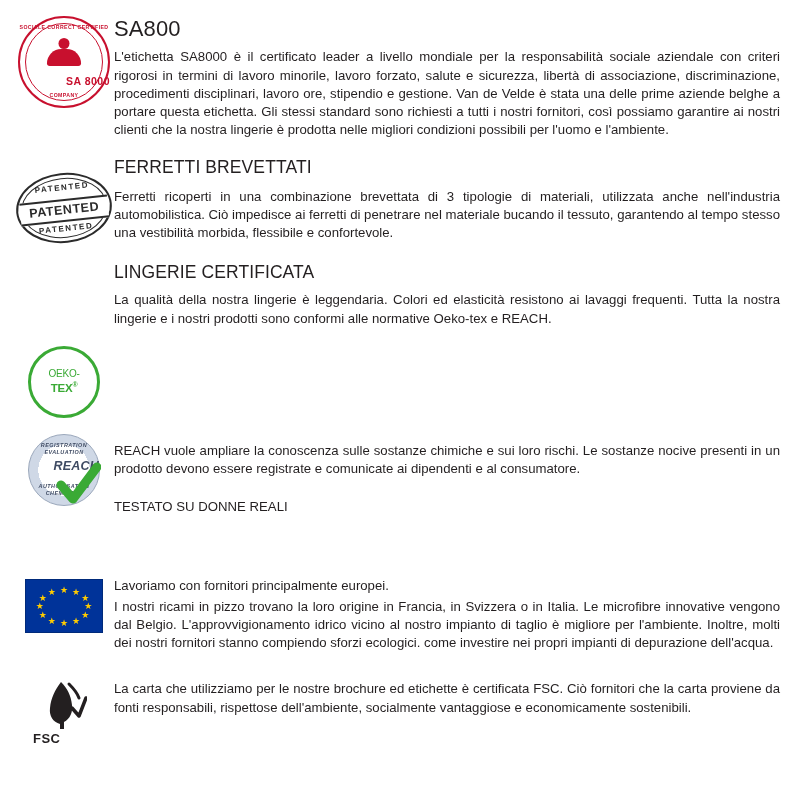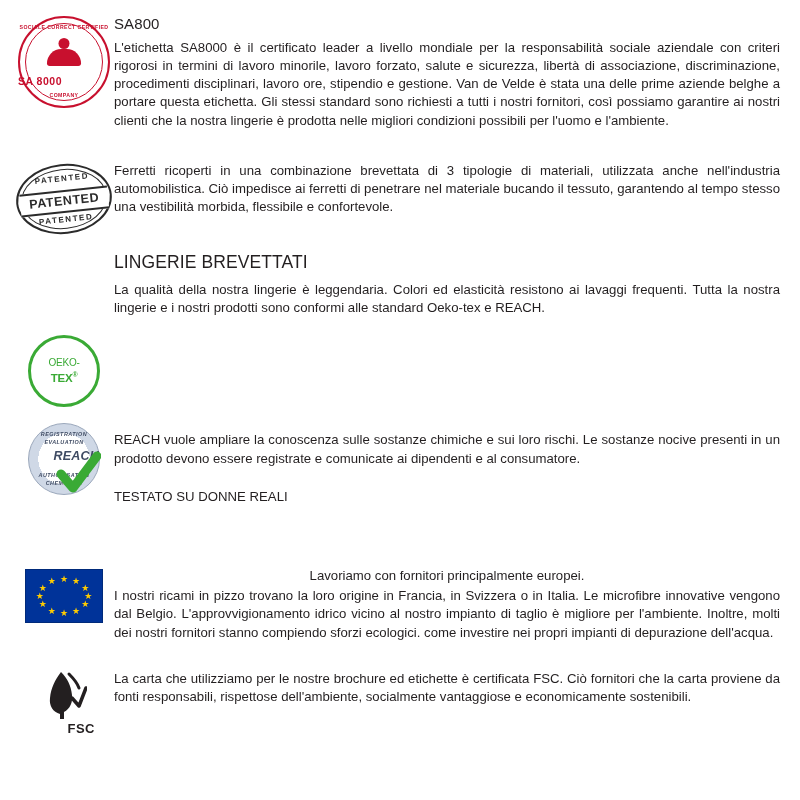--- a/index.html
+++ b/index.html
@@ -35,21 +35,21 @@
     display: flex;
     justify-content: center;
     align-items: flex-start;
     padding-top: 2px;
   }
   .text-col {
     flex: 1;
     padding-right: 6px;
   }
   .heading {
-    font-size: 15px;
+    font-size: 22px;
     font-weight: 400;
     color: #231f20;
     margin: 0 0 4px 0;
     letter-spacing: 0.1px;
   }
   .heading.big {
     font-size: 17.5px;
   }
   p {
     margin: 0 0 2px 0;
@@ -112,21 +112,21 @@
     position: absolute;
     left: 50%; top: 11px;
     transform: translateX(-50%);
     width: 34px; height: 17px;
     background: #c8102e;
     border-radius: 16px 16px 3px 3px;
   }
   .sa8000 .label {
     position: absolute;
     bottom: 20px; left: 0; width: 92px;
-    text-align: left;
+    text-align: right;
     font-size: 10.5px;
     font-weight: bold;
     color: #c8102e;
     letter-spacing: 0.5px;
   }
 
   
   .patented {
     width: 96px; height: 70px;
     position: relative;
@@ -266,21 +266,21 @@
     color: #231f20;
   }
   .fsc .mark {
     position: absolute;
     left: 6px; top: 0;
     width: 48px; height: 52px;
   }
   .fsc .txt {
     position: absolute;
     bottom: 2px; left: 0; width: 62px;
-    text-align: right;
+    text-align: left;
     font-size: 13px;
     font-weight: bold;
     letter-spacing: 0.5px;
   }
 
   .spacer-lg { height: 58px; }
 </style>
 </head>
 <body>
 
@@ -310,29 +310,30 @@
     <div class="badge-col" style="padding-top:18px">
       <div class="patented">
         <div class="oval"></div>
         <div class="oval2"></div>
         <div class="arcTop">PATENTED</div>
         <div class="band">PATENTED</div>
         <div class="arcBot">PATENTED</div>
       </div>
     </div>
     <div class="text-col">
-      <p style="margin-top:16px"><span>Ferretti ricoperti in una combinazione </span><b>brevettata di 3 tipologie di materiali</b><span>, utilizzata anche nell'industria automobilistica. Ciò impedisce ai ferretti di penetrare nel materiale bucando il tessuto, garantendo al tempo stesso una vestibilità morbida, flessibile e confortevole.</span></p>
+      <h2 class="heading big">FERRETTI BREVETTATI</h2>
+      <p style="margin-top:8px"><span>Ferretti ricoperti in una combinazione </span><b>brevettata di 3 tipologie di materiali</b><span>, utilizzata anche nell'industria automobilistica. Ciò impedisce ai ferretti di penetrare nel materiale bucando il tessuto, garantendo al tempo stesso una vestibilità morbida, flessibile e confortevole.</span></p>
     </div>
   </div>
 
   <div class="section" style="margin-top:16px">
     <div class="badge-col"></div>
     <div class="text-col">
-      <h2 class="heading big">LINGERIE BREVETTATI</h2>
-      <p style="margin-top:7px"><span>La qualità della nostra lingerie è leggendaria. Colori ed elasticità resistono ai lavaggi frequenti. Tutta la nostra lingerie e i nostri prodotti sono conformi alle standard Oeko-tex e REACH.</span></p>
+      <h2 class="heading big">LINGERIE CERTIFICATA</h2>
+      <p style="margin-top:7px"><span>La qualità della nostra lingerie è leggendaria. Colori ed elasticità resistono ai lavaggi frequenti. Tutta la nostra lingerie e i nostri prodotti sono conformi alle normative Oeko-tex e REACH.</span></p>
     </div>
   </div>
 
   <div class="section" style="margin-top:14px">
     <div class="badge-col">
       <div class="oeko">
         <div class="l1">OEKO-</div>
         <div class="l2"><span>TEX</span><span class="sup">®</span></div>
       </div>
     </div>
@@ -368,21 +369,21 @@
         <span class="star" style="left:66%;top:78%">★</span>
         <span class="star" style="left:50%;top:82%">★</span>
         <span class="star" style="left:34%;top:78%">★</span>
         <span class="star" style="left:22%;top:66%">★</span>
         <span class="star" style="left:18%;top:50%">★</span>
         <span class="star" style="left:22%;top:34%">★</span>
         <span class="star" style="left:34%;top:22%">★</span>
       </div>
     </div>
     <div class="text-col">
-      <p style="text-align:center"><span>Lavoriamo con fornitori principalmente europei.</span></p>
+      <p style="text-align:left"><span>Lavoriamo con fornitori principalmente europei.</span></p>
       <p><span>I nostri ricami in pizzo trovano la loro origine in Francia, in Svizzera o in Italia. Le microfibre innovative vengono dal Belgio. L'approvvigionamento idrico vicino al nostro impianto di taglio è migliore per l'ambiente. Inoltre, molti dei nostri fornitori stanno compiendo sforzi ecologici. come investire nei propri impianti di depurazione dell'acqua.</span></p>
     </div>
   </div>
 
   <div class="section" style="margin-top:22px">
     <div class="badge-col">
       <div class="fsc">
         <svg class="mark" viewBox="0 0 48 52">
           <path d="M22 4 C16 12 12 20 11 30 C10 38 14 44 21 46 L21 51 L25 51 L25 44 C31 41 34 34 33 27 C32 17 28 10 22 4 Z" fill="#231f20"></path>
           <path d="M30 6 C34 10 38 14 40 20" stroke="#231f20" stroke-width="3" fill="none" stroke-linecap="round"></path>

